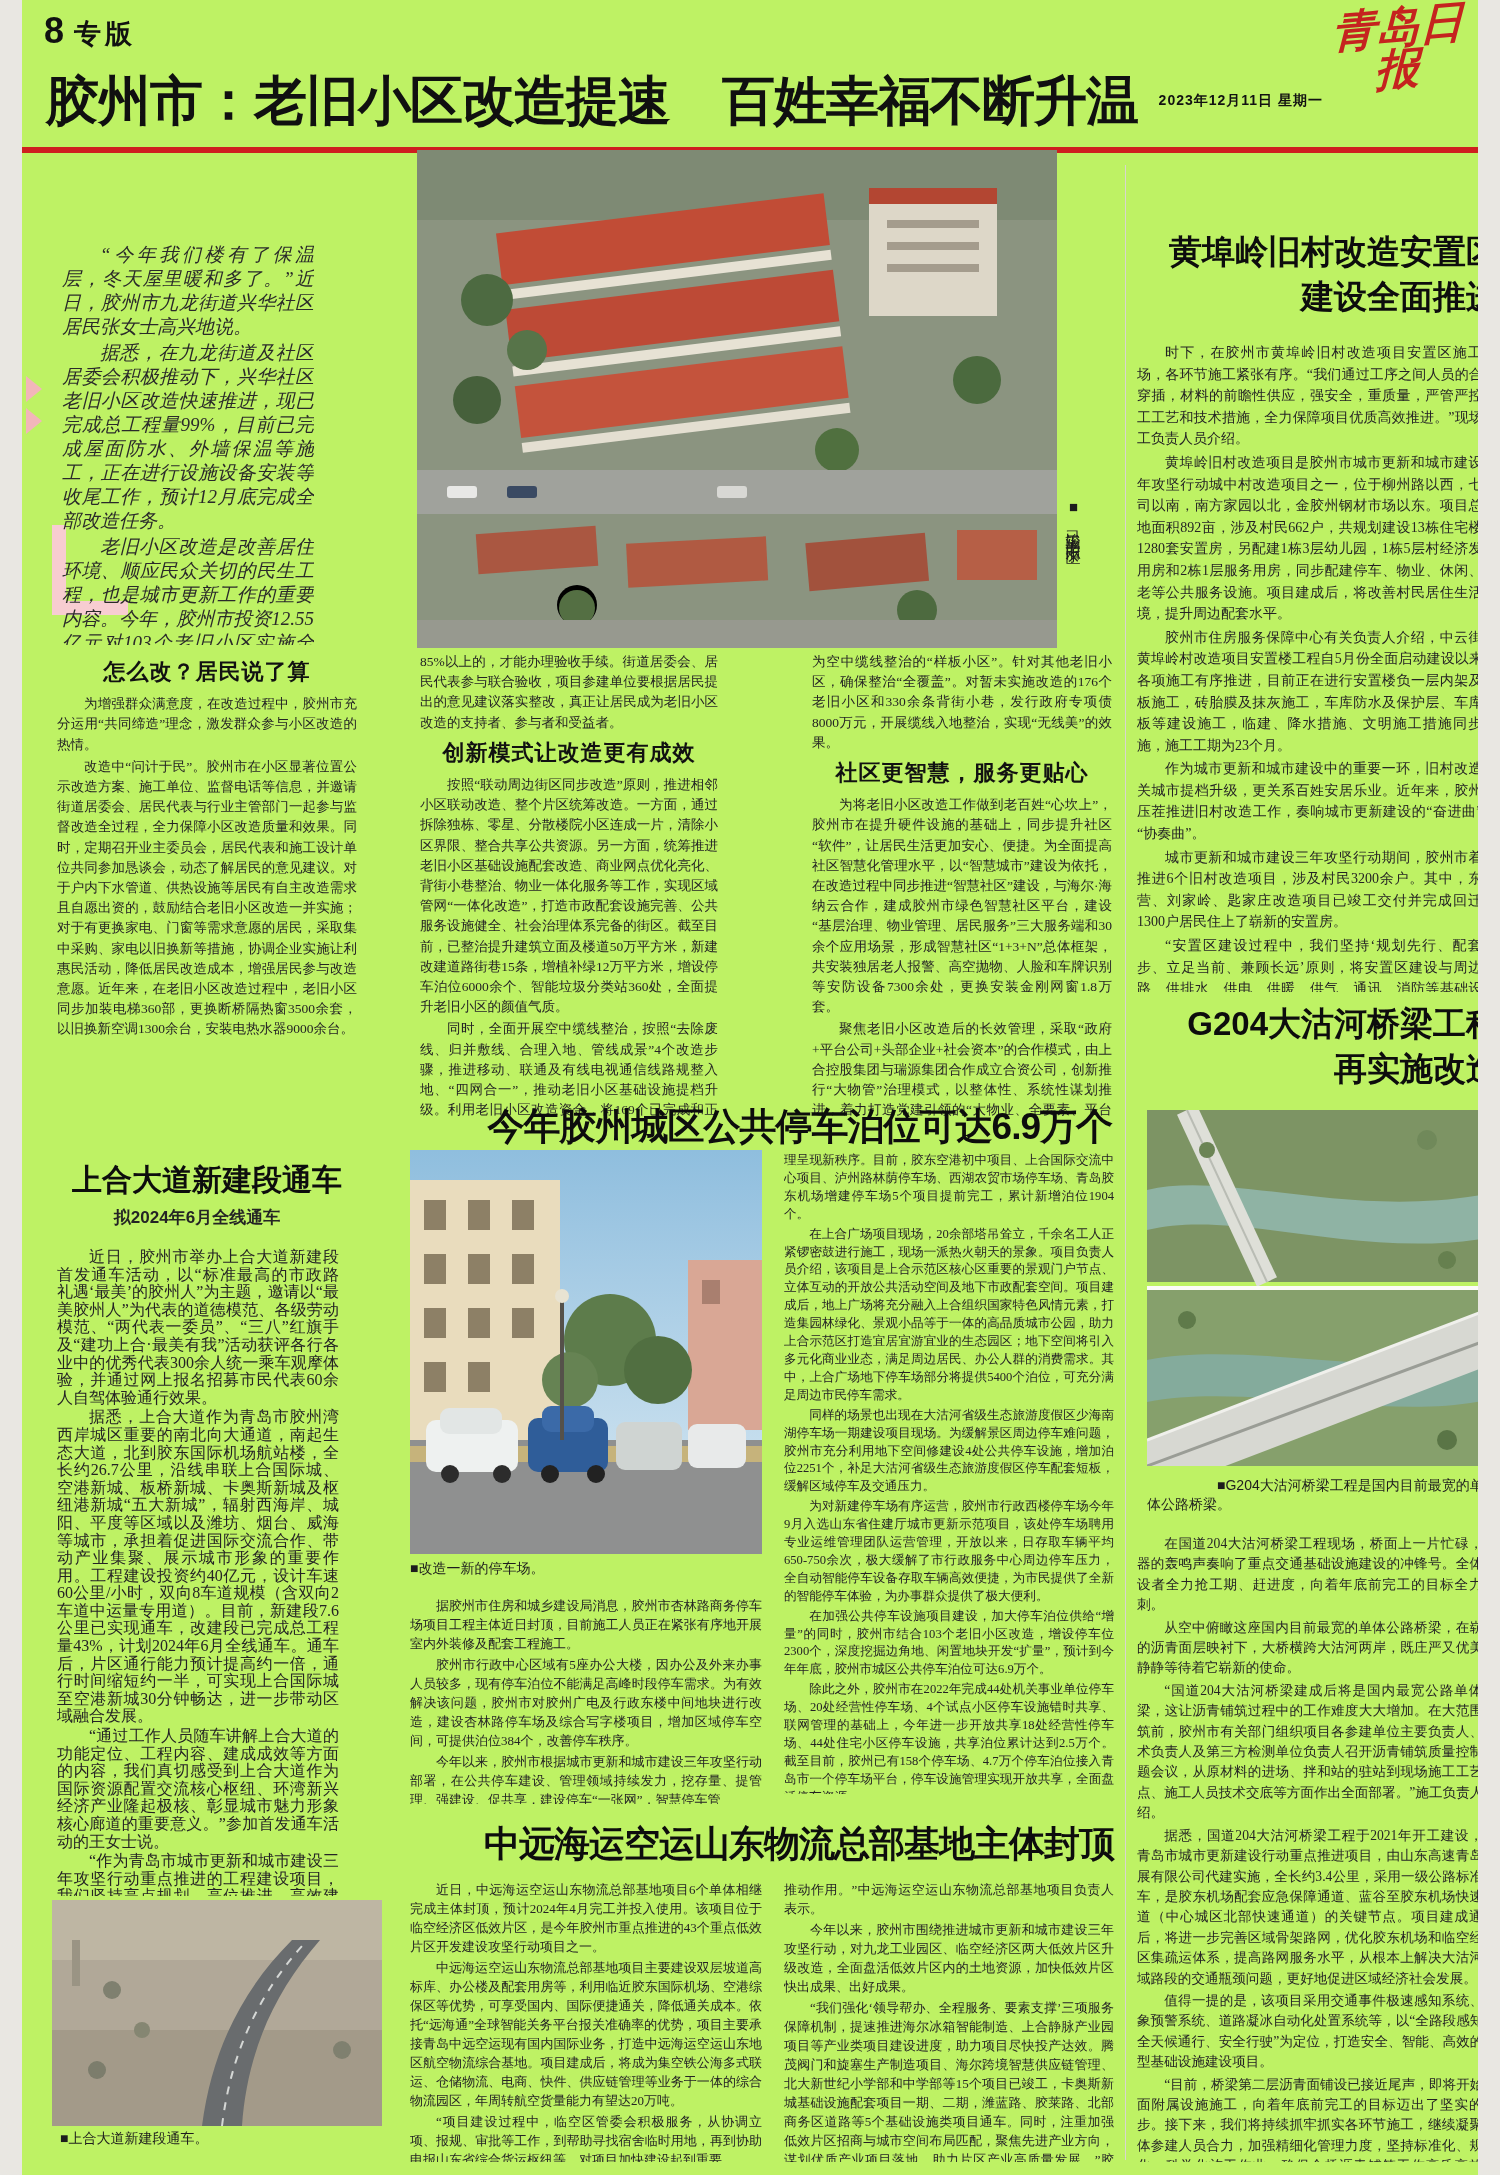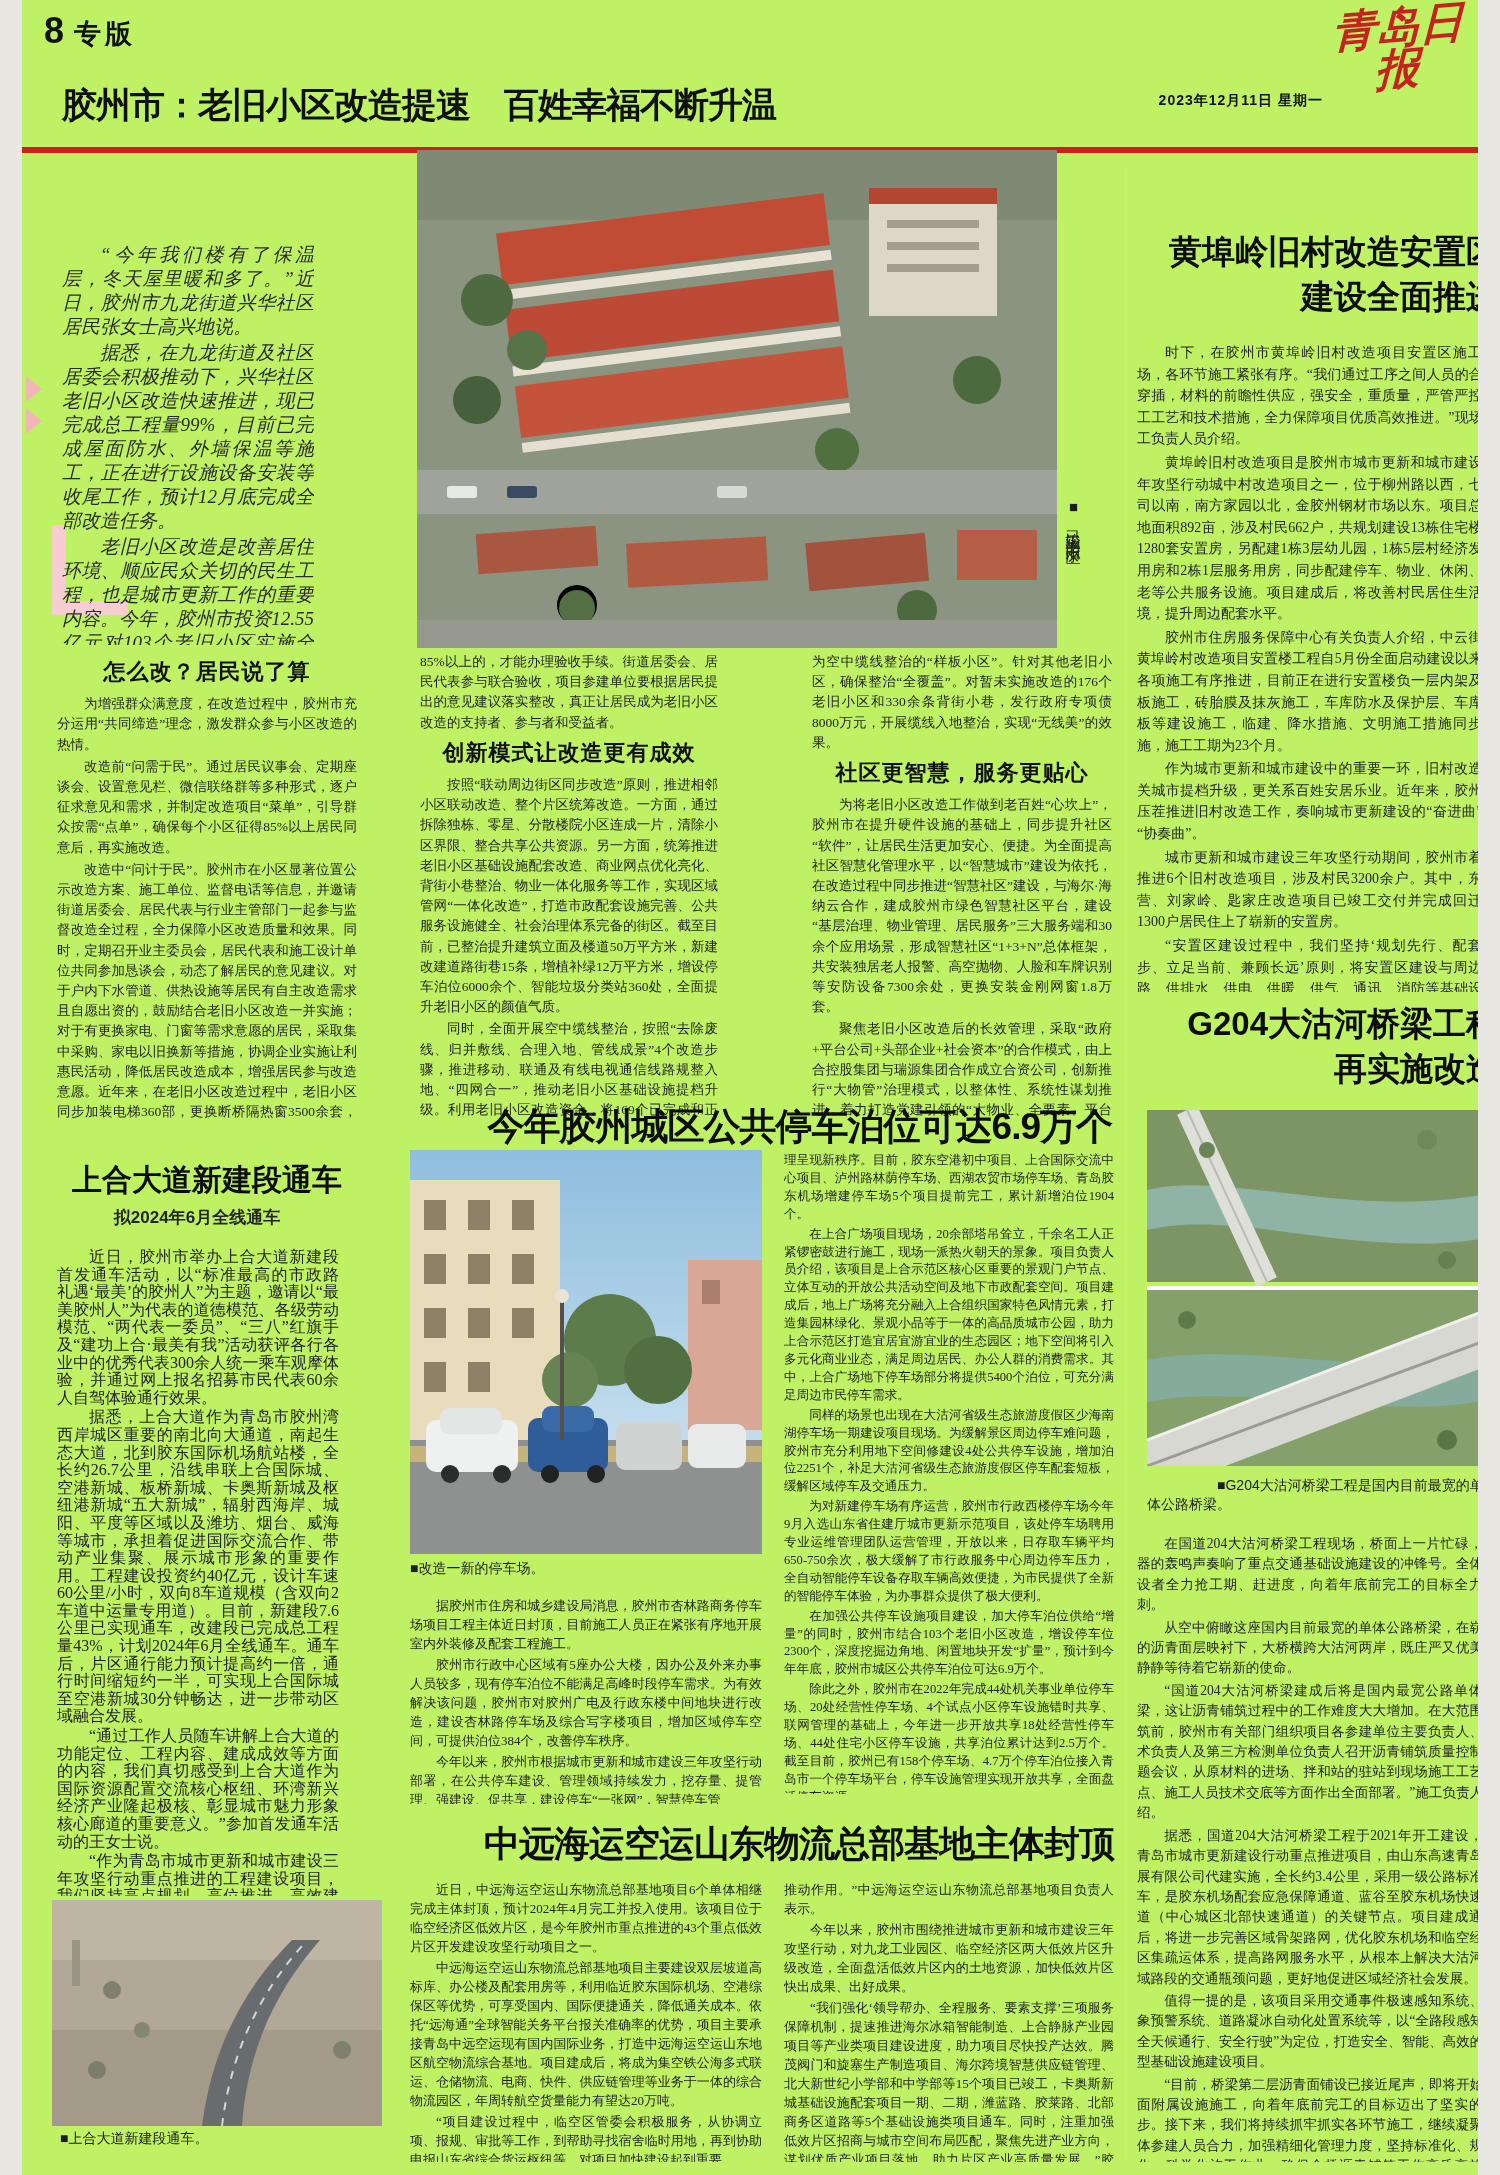--- a/index.html
+++ b/index.html
@@ -11,22 +11,22 @@
   
   .pageno{left:22px;top:10px;font-family:"Liberation Sans",sans-serif;font-weight:bold;color:#111;}
   .pageno .num{font-size:36px;margin-right:10px;}
   .pageno .sec{font-size:27px;letter-spacing:4px;}
   .dateline{right:155px;top:92px;font-size:14px;font-family:"Liberation Sans",sans-serif;color:#111;font-weight:bold;letter-spacing:1px;}
   .masthead{right:8px;top:6px;width:145px;font-size:44px;line-height:0.95;color:#c5231f;
             font-family:"DejaVu Serif",serif;font-style:italic;font-weight:bold;
             transform:rotate(-5deg) skewX(-6deg);text-align:center;}
   .redline{left:0;top:147px;width:1500px;height:6px;background:#ce1f1f;}
   
-  .main-headline{left:24px;top:66px;width:1045px;margin:16px;font-family:"Liberation Sans",sans-serif;
-       font-weight:900;font-size:35px;letter-spacing:-1px;color:#101010;white-space:nowrap;}
+  .main-headline{left:24px;top:66px;width:1045px;margin:0;font-family:"Liberation Sans",sans-serif;
+       font-weight:900;font-size:53px;letter-spacing:-1px;color:#101010;white-space:nowrap;}
   
   .intro{left:40px;top:243px;width:252px;height:402px;font-size:19px;line-height:24px;
          font-style:italic;color:#2a2a2a;overflow:hidden;}
   .pink-arrow{width:0;height:0;border-top:13px solid transparent;border-bottom:13px solid transparent;
          border-left:16px solid #f2b6ba;}
   .pink-L{left:30px;top:525px;width:62px;height:76px;border-left:14px solid #f7cdd1;border-bottom:14px solid #f7cdd1;}
   
   .colhead{font-family:"Liberation Sans",sans-serif;font-weight:900;font-size:22px;text-align:center;
            margin:10px 0 12px 0;color:#111;letter-spacing:1px;}
   .tcol{font-size:13.5px;line-height:20.2px;overflow:hidden;}
@@ -119,21 +119,20 @@
       <circle cx="160" cy="458" r="18" fill="#546f43"></circle>
       <circle cx="500" cy="460" r="20" fill="#4d6a3f"></circle>
       <rect x="0" y="470" width="640" height="28" fill="#97998f"></rect>
     </svg>
   </div>
   <div class="abs vcaption caption" style="left:1041px;top:498px;">■已竣工的老旧小区。</div>
 
   <div class="abs tcol" style="left:35px;top:652px;width:300px;height:468px;">
     <div class="colhead">怎么改？居民说了算</div>
     <p>为增强群众满意度，在改造过程中，胶州市充分运用“共同缔造”理念，激发群众参与小区改造的热情。</p>
-    <p>改造前“问需于民”。通过居民议事会、定期座谈会、设置意见栏、微信联络群等多种形式，逐户征求意见和需求，并制定改造项目“菜单”，引导群众按需“点单”，确保每个小区征得85%以上居民同意后，再实施改造。</p>
     <p>改造中“问计于民”。胶州市在小区显著位置公示改造方案、施工单位、监督电话等信息，并邀请街道居委会、居民代表与行业主管部门一起参与监督改造全过程，全力保障小区改造质量和效果。同时，定期召开业主委员会，居民代表和施工设计单位共同参加恳谈会，动态了解居民的意见建议。对于户内下水管道、供热设施等居民有自主改造需求且自愿出资的，鼓励结合老旧小区改造一并实施；对于有更换家电、门窗等需求意愿的居民，采取集中采购、家电以旧换新等措施，协调企业实施让利惠民活动，降低居民改造成本，增强居民参与改造意愿。近年来，在老旧小区改造过程中，老旧小区同步加装电梯360部，更换断桥隔热窗3500余套，以旧换新空调1300余台，安装电热水器9000余台。</p>
 
   </div>
   <div class="abs tcol" style="left:398px;top:652px;width:298px;height:468px;">
     <p class="cont">85%以上的，才能办理验收手续。街道居委会、居民代表参与联合验收，项目参建单位要根据居民提出的意见建议落实整改，真正让居民成为老旧小区改造的支持者、参与者和受益者。</p>
     <div class="colhead">创新模式让改造更有成效</div>
     <p>按照“联动周边街区同步改造”原则，推进相邻小区联动改造、整个片区统筹改造。一方面，通过拆除独栋、零星、分散楼院小区连成一片，清除小区界限、整合共享公共资源。另一方面，统筹推进老旧小区基础设施配套改造、商业网点优化亮化、背街小巷整治、物业一体化服务等工作，实现区域管网“一体化改造”，打造市政配套设施完善、公共服务设施健全、社会治理体系完备的街区。截至目前，已整治提升建筑立面及楼道50万平方米，新建改建道路街巷15条，增植补绿12万平方米，增设停车泊位6000余个、智能垃圾分类站360处，全面提升老旧小区的颜值气质。</p>
     <p>同时，全面开展空中缆线整治，按照“去除废线、归并敷线、合理入地、管线成景”4个改造步骤，推进移动、联通及有线电视通信线路规整入地、“四网合一”，推动老旧小区基础设施提档升级。利用老旧小区改造资金，将169个已完成和正在推进改造的老旧小区作为空中缆线整治的突破口，坚持科学规划、高标施工，确保每个改造后的老旧小区均成</p>
   </div>
   <div class="abs tcol" style="left:790px;top:652px;width:300px;height:468px;">

